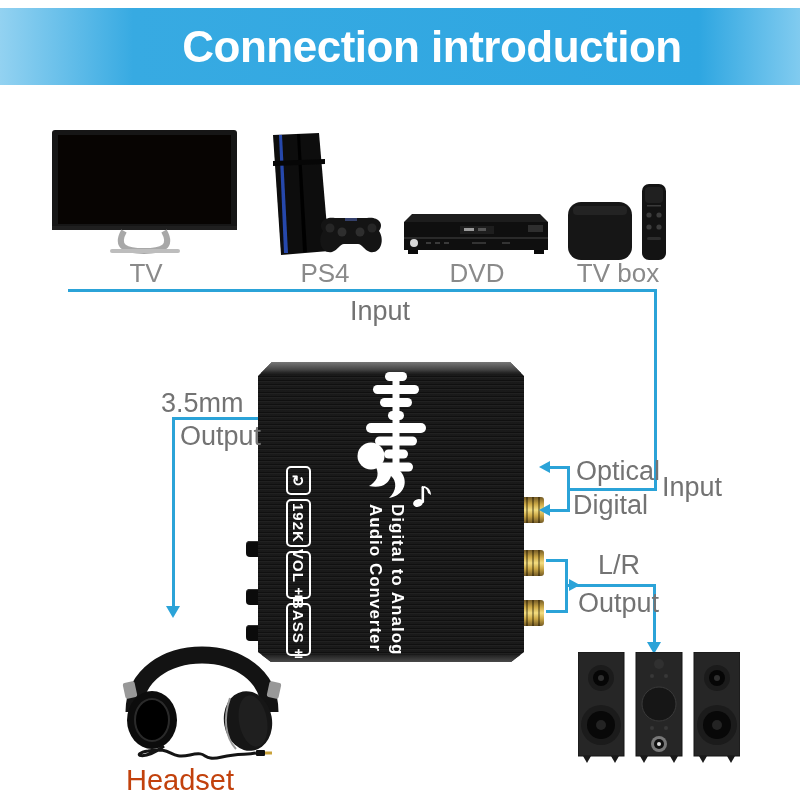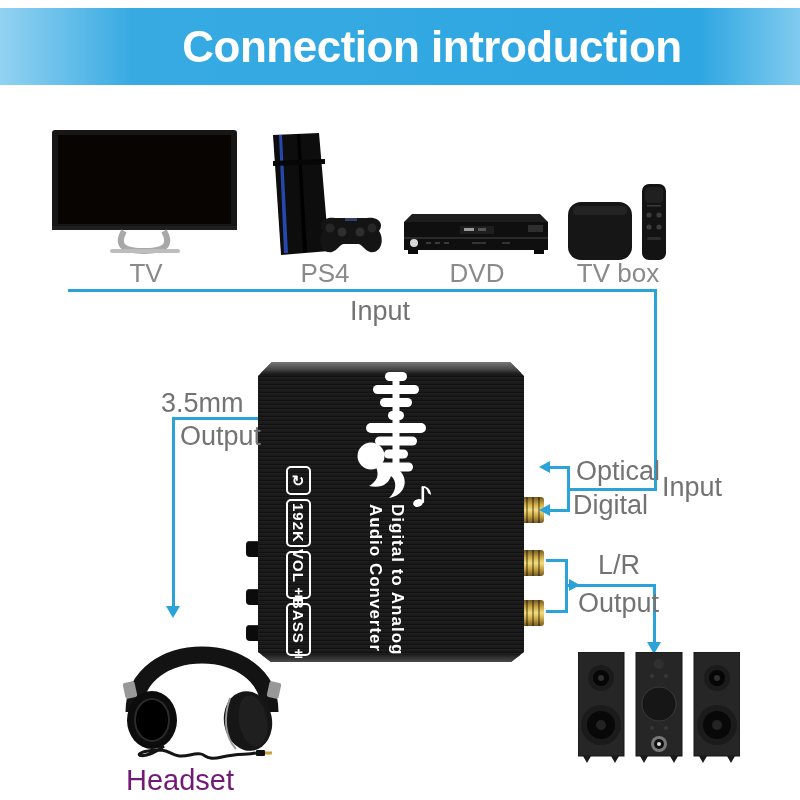--- a/index.html
+++ b/index.html
@@ -6,21 +6,21 @@
   .page{position:relative;width:800px;height:800px;background:#ffffff;overflow:hidden;
         font-family:"Liberation Sans",sans-serif;}
   
   .banner{position:absolute;left:0;top:8px;width:800px;height:77px;
           background:linear-gradient(90deg,#93d2f1 0%,#37aae2 16%,#2ea6e1 84%,#9bd7f4 100%);
           display:flex;align-items:center;justify-content:center;padding-left:32px;}
   .banner h1{margin:0;color:#ffffff;font-size:44px;font-weight:700;letter-spacing:-0.5px;}
   
   .lbl{position:absolute;color:#737373;font-size:27px;line-height:26px;white-space:nowrap;}
   .dev-lbl{position:absolute;color:#8a8a8a;font-size:26px;text-align:center;white-space:nowrap;}
-  .big-lbl{position:absolute;color:#701a75;font-size:29px;text-align:center;white-space:nowrap;}
+  .big-lbl{position:absolute;color:#c2410c;font-size:29px;text-align:center;white-space:nowrap;}
   
   .line{position:absolute;background:#2ba3d8;}
   .arr{position:absolute;width:0;height:0;}
   .arr-left{border-top:6px solid transparent;border-bottom:6px solid transparent;border-right:11px solid #2ba3d8;}
   .arr-right{border-top:6px solid transparent;border-bottom:6px solid transparent;border-left:11px solid #2ba3d8;}
   .arr-down{border-left:7px solid transparent;border-right:7px solid transparent;border-top:12px solid #2ba3d8;}
   .devsvg{position:absolute;}
   
   .converter{position:absolute;left:258px;top:362px;width:266px;height:300px;
     background:

